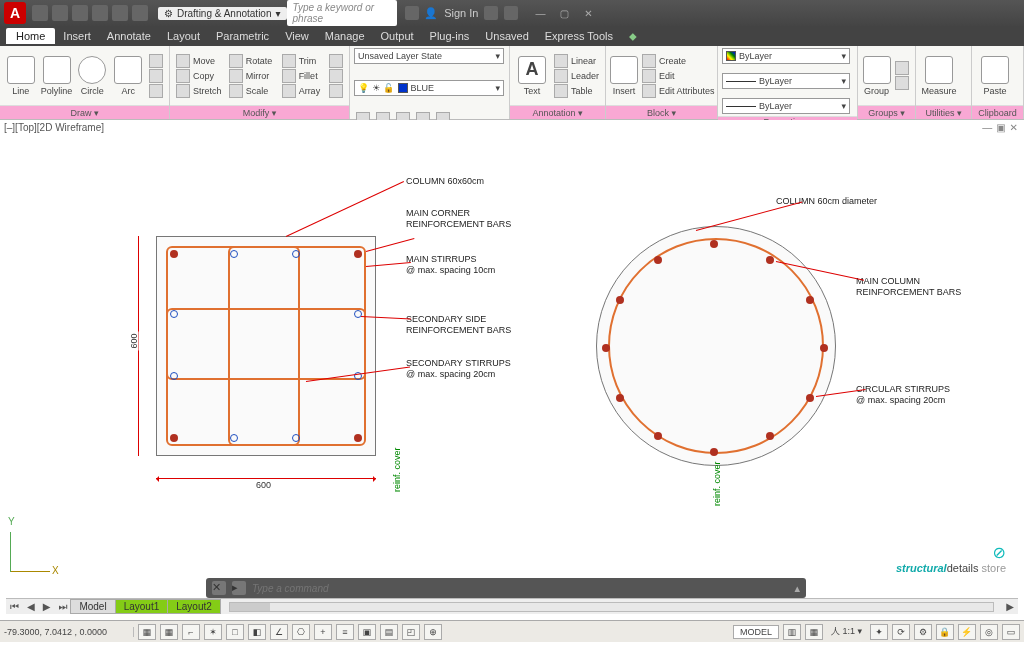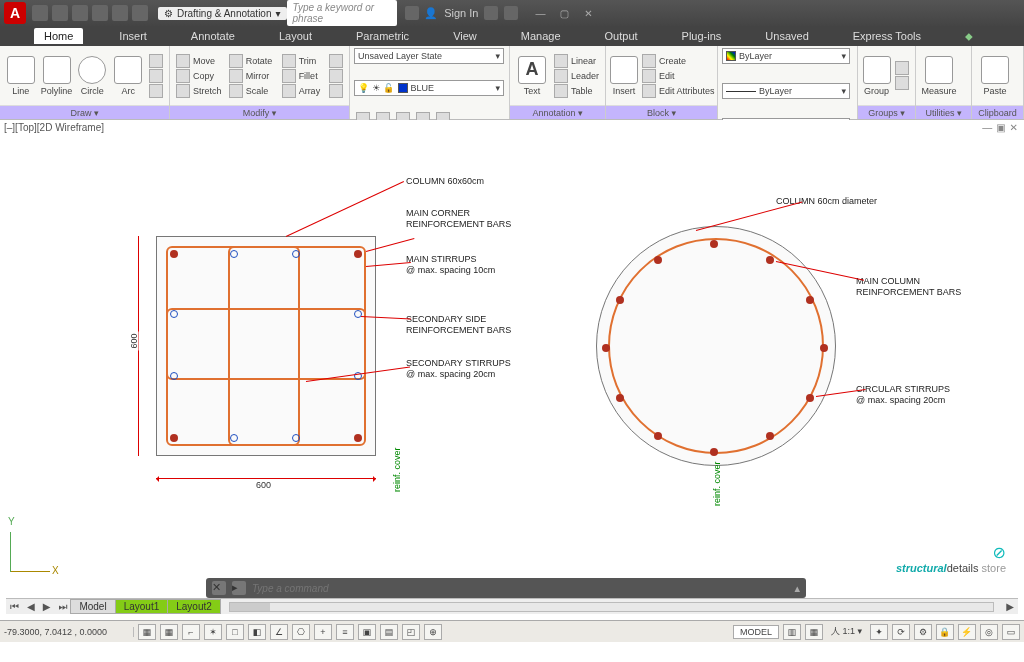--- a/index.html
+++ b/index.html
@@ -13,28 +13,28 @@
 .ws-sel { background: #eee; color: #333; padding: 1px 6px; border-radius: 2px; font-size: 10px; margin-left: 10px; display: flex; align-items: center; gap: 4px; }
 .title-center { flex: 1; text-align: center; font-size: 11px; color: #eee; }
 .search-box { background: #fff; color: #888; padding: 2px 6px; font-size: 10px; width: 110px; border-radius: 2px; font-style: italic; }
 .title-right { display: flex; gap: 6px; align-items: center; margin-left: 8px; }
 .title-right .ico { width: 14px; height: 14px; background: #666; border-radius: 2px; }
 .win-ctrl { display: flex; margin-left: 10px; }
 .win-ctrl div { width: 24px; height: 18px; display: flex; align-items: center; justify-content: center; color: #aaa; font-size: 10px; }
 
 
 .menu-bar { height: 20px; background: #434343; display: flex; align-items: center; padding-left: 6px; }
-.menu-bar span { color: #ddd; font-size: 11px; padding: 0 8px; cursor: default; margin-left: 28px; }
+.menu-bar span { color: #ddd; font-size: 11px; padding: 0 8px; cursor: default; }
 .menu-bar span.active { background: #fff; color: #222; border-radius: 2px 2px 0 0; padding: 2px 10px; }
 
 
 .ribbon { height: 74px; background: #f7f7f4; border-bottom: 1px solid #bbb; display: flex; }
 .panel { border-right: 1px solid #ccc; display: flex; flex-direction: column; }
 .panel-body { flex: 1; display: flex; align-items: center; padding: 2px 4px; gap: 2px; }
-.panel-title { height: 14px; background: #c4b5fd; font-size: 9px; color: #555; text-align: center; border-top: 1px solid #ddd; display: flex; align-items: center; justify-content: center; gap: 3px; }
+.panel-title { height: 14px; background: #f9a8d4; font-size: 9px; color: #555; text-align: center; border-top: 1px solid #ddd; display: flex; align-items: center; justify-content: center; gap: 3px; }
 .big-btn { display: flex; flex-direction: column; align-items: center; width: 38px; gap: 2px; font-size: 9px; color: #444; }
 .big-btn .ic { width: 28px; height: 28px; border: 1px solid #999; border-radius: 3px; background: #fff; }
 .col { display: flex; flex-direction: column; gap: 1px; }
 .small-row { display: flex; align-items: center; gap: 3px; font-size: 9px; color: #444; padding: 0 2px; white-space: nowrap; }
 .small-row .ic { width: 14px; height: 14px; background: #ddd; border: 1px solid #aaa; }
 .combo { height: 16px; background: #fff; border: 1px solid #999; font-size: 9px; padding: 0 3px; display: flex; align-items: center; justify-content: space-between; color: #444; }
 .swatch { width: 10px; height: 10px; border: 1px solid #555; }
 
 
 .draw-wrap { position: relative; height: 500px; background: #fff; }
@@ -311,21 +311,21 @@
             <div class="ic"></div>
             <span>Edit Attributes</span>
           </div>
       </div>
     </div>
     <div class="panel-title">Block ▾</div>
   </div>
 
   <div class="panel" style="width:140px">
     <div class="panel-body">
-      <div class="col" style="flex:1;gap:19px">
+      <div class="col" style="flex:1;gap:9px">
         <div class="combo" style="width:128px">
             <span style="display:flex;gap:3px;align-items:center">
               <span class="swatch" style="background:linear-gradient(45deg,red,yellow,green,blue)"></span>
               <span>ByLayer</span>
             </span>
             <span>▾</span>
           </div>
         <div class="combo" style="width:128px">
             <span style="display:flex;gap:3px;align-items:center">
               <span style="width:30px;border-top:1px solid #333"></span>

